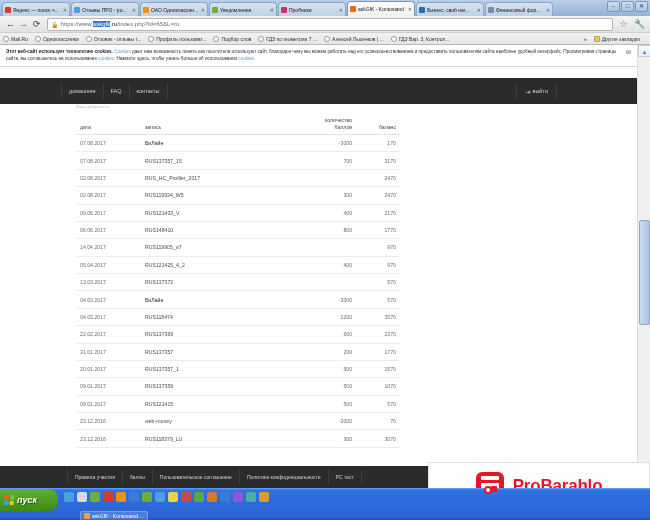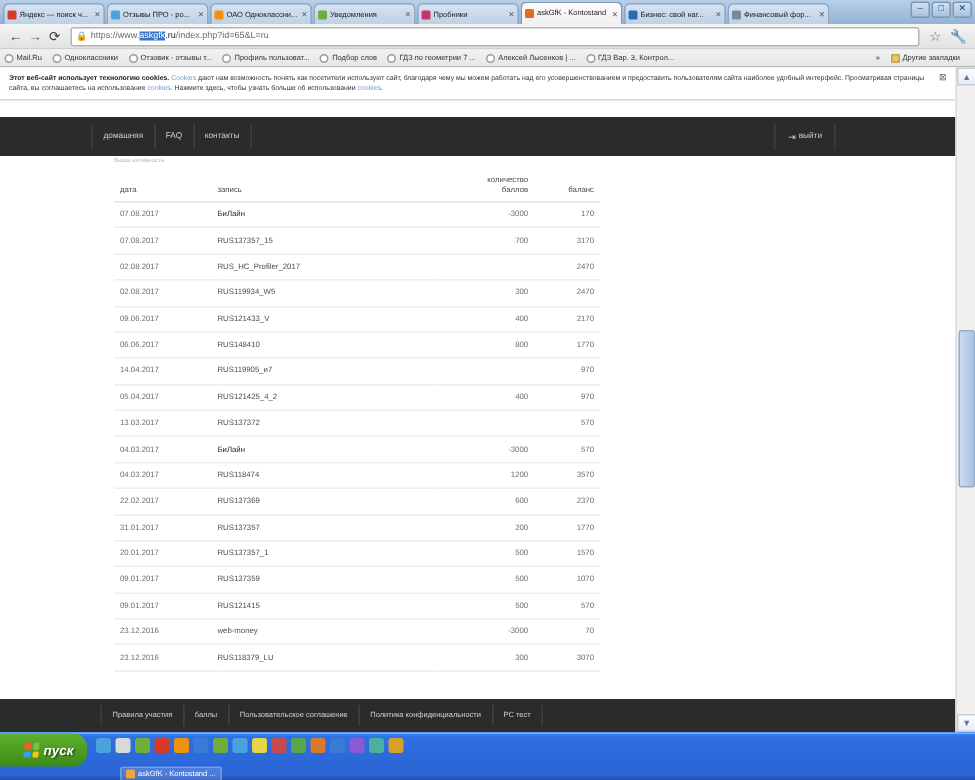--- a/index.html
+++ b/index.html
@@ -234,21 +234,21 @@
   
   .taskbar {
     position: absolute; left: 0; bottom: 0; width: 650px; height: 32px;
     background: linear-gradient(#3c81f3 0%, #2f6fe0 8%, #2a64d4 90%, #1f4fae 100%);
     border-top: 1px solid #5b9bf8;
   }
   .start-btn {
     position: absolute; left: 0; top: 0; width: 58px; height: 22px;
     background: linear-gradient(#5fb02e, #3d8a16);
     border-radius: 0 9px 9px 0;
-    display: flex; align-items: center; gap: 3px; padding-left: 16px;
+    display: flex; align-items: center; gap: 3px; padding-left: 4px;
     font-size: 9px; font-style: italic; font-weight: bold; color: #fff;
     text-shadow: 1px 1px 1px rgba(0,0,0,.5);
   }
   .start-flag {
     width: 10px; height: 10px; flex: 0 0 auto;
     display: grid; grid-template-columns: 1fr 1fr; grid-template-rows: 1fr 1fr;
     gap: 1px; transform: skewX(-6deg);
   }
   .start-flag i { display: block; border-radius: 1px; }
   .quick-launch {
@@ -534,20 +534,27 @@
       <div class="foot-item">PC тест</div>
     </div>
   </div>
 
   <div class="pg-scroll">
     <div class="pg-arrow">▲</div>
     <div class="pg-thumb"></div>
     <div class="pg-arrow bot">▼</div>
   </div>
 
+  <div class="watermark">
+    <div class="wm-icon">
+      <span class="wm-lens"></span>
+      <span class="wm-bar"></span>
+    </div>
+    <div class="wm-text"><span>Pro</span><span class="w2">Barahlo</span></div>
+  </div>
 
   <div class="taskbar">
     <div class="start-btn">
       <span class="start-flag">
         <i style="background:#f05b2a"></i>
           <i style="background:#7ac043"></i>
           <i style="background:#3aa0e0"></i>
           <i style="background:#f5c518"></i>
       </span>
       <span>пуск</span>

